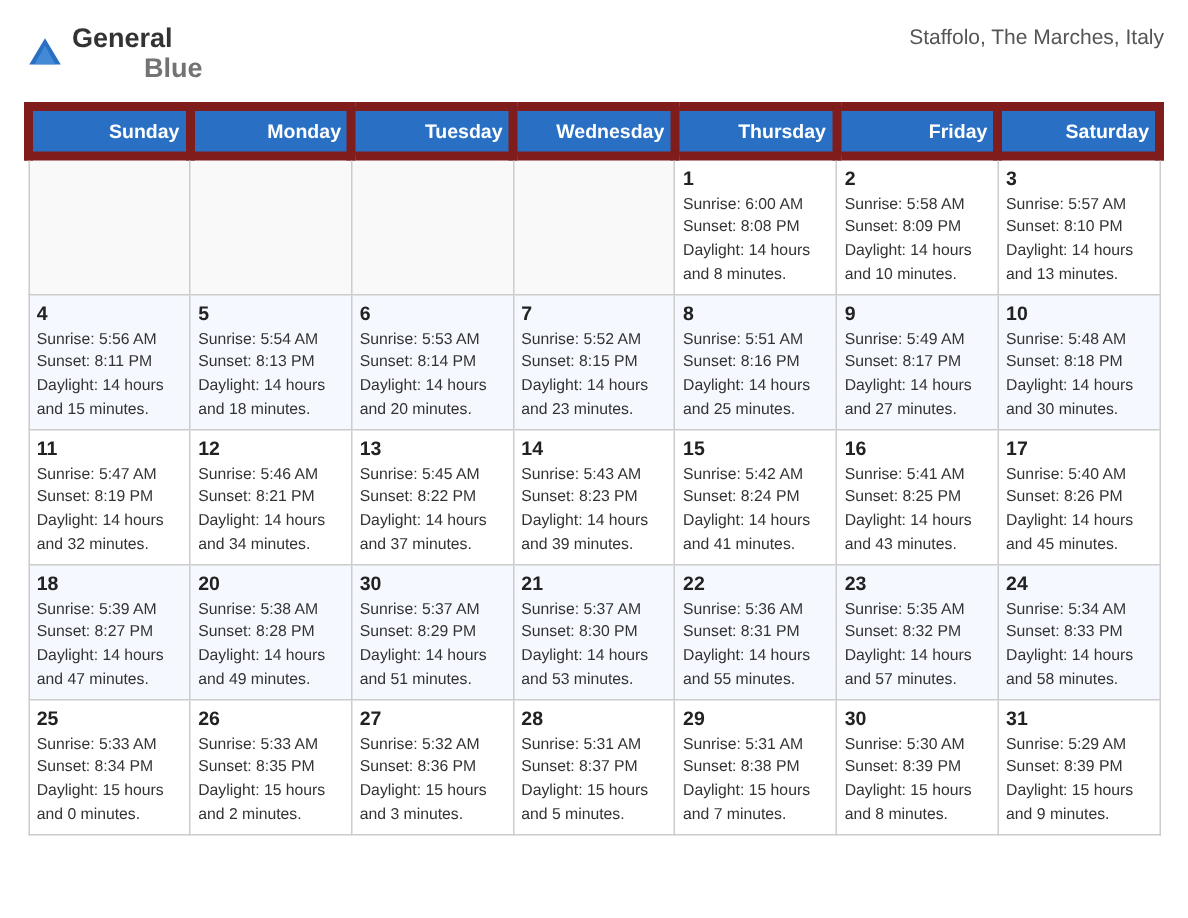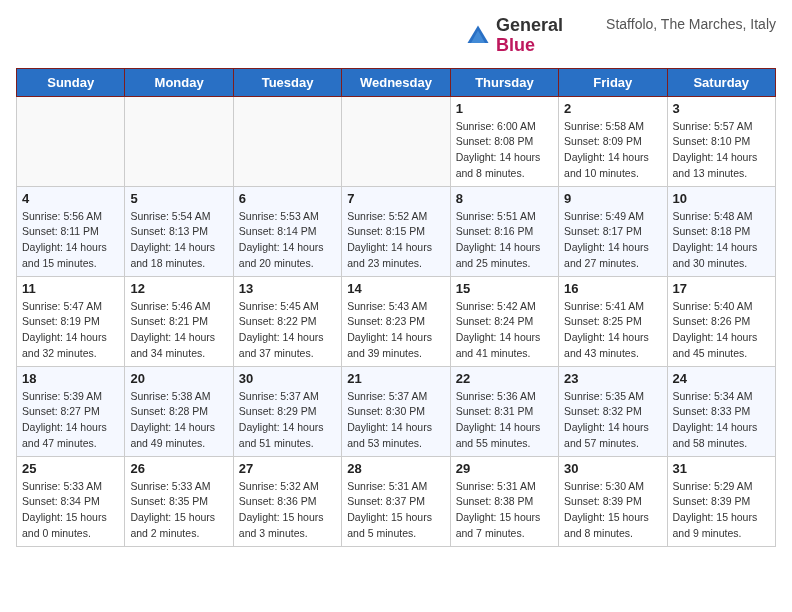--- a/index.html
+++ b/index.html
@@ -5,36 +5,36 @@
     * { box-sizing: border-box; margin: 0; padding: 0; }
     body {
       font-family: Arial, sans-serif;
       background: #fff;
       width: 792px;
       min-height: 612px;
       padding: 16px;
     }
     .header {
       display: flex;
-      justify-content: flex-end;
+      justify-content: space-between;
       align-items: flex-start;
       margin-bottom: 12px;
     }
     .logo {
       display: flex;
       align-items: center;
       gap: 4px;
     }
     .logo-text {
       font-size: 18px;
       font-weight: bold;
       line-height: 1.1;
     }
     .logo-general { color: #333; }
-    .logo-blue { color: #be185d; }
+    .logo-blue { color: #737373; margin-left: 48px; }
     .logo-icon {
       width: 28px;
       height: 28px;
     }
     .title-block {
       text-align: right;
     }
     .month-title {
       font-size: 32px;
       font-weight: bold;
@@ -48,24 +48,24 @@
     }
     .calendar {
       width: 100%;
       border-collapse: collapse;
       font-size: 11px;
     }
     .calendar th {
       background: #2970c5;
       color: #fff;
       padding: 6px 4px;
-      text-align: center;
+      text-align: right;
       font-size: 13px;
       font-weight: bold;
-      border: 1px solid #7f1d1d;
+      border: 6px solid #7f1d1d;
     }
     .calendar td {
       border: 1px solid #ccc;
       vertical-align: top;
       padding: 4px 5px;
       width: 108px;
       min-height: 80px;
       background: #fff;
     }
     .calendar td.empty {

